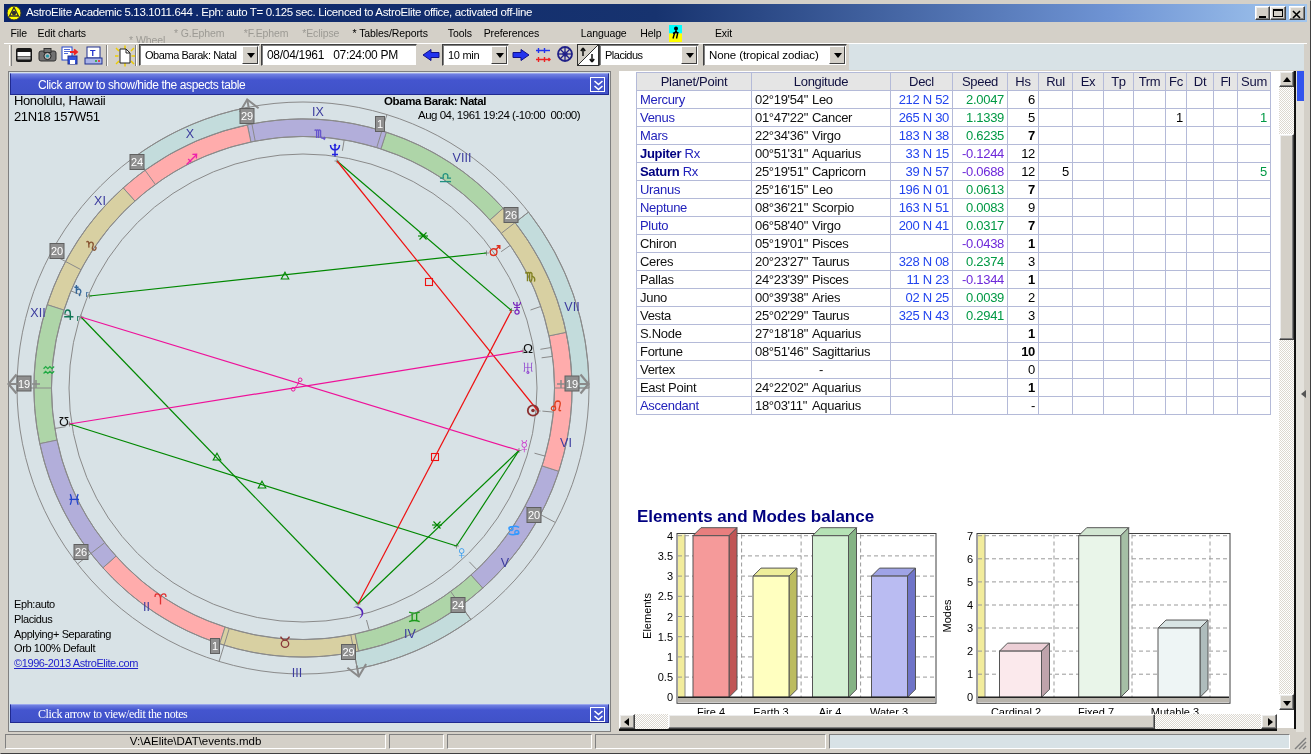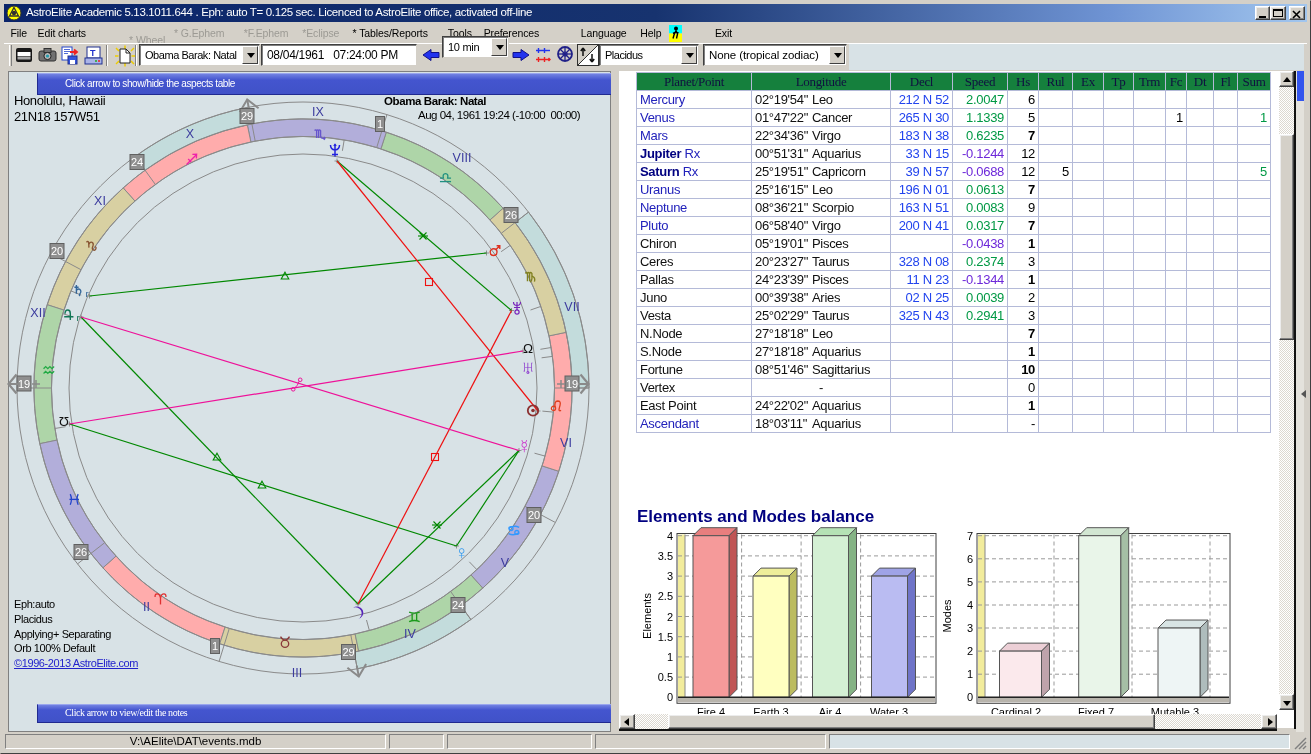--- a/index.html
+++ b/index.html
@@ -6,31 +6,31 @@
 .sunken { border-top:1px solid #808080; border-left:1px solid #808080; border-right:1px solid #ffffff; border-bottom:1px solid #ffffff; }
 .btn3d { background:#d4d0c8; border-top:1px solid #ffffff; border-left:1px solid #ffffff; border-right:1px solid #404040; border-bottom:1px solid #404040; box-shadow:inset -1px -1px 0 #808080, inset 1px 1px 0 #ececec; }
 .combo { background:#fff; border-top:1px solid #404040; border-left:1px solid #404040; border-right:1px solid #d4d0c8; border-bottom:1px solid #d4d0c8; box-shadow:inset 1px 1px 0 #808080; font-size:11px; letter-spacing:-0.3px; }
 .combo .t { position:absolute; left:5px; top:4px; white-space:nowrap; }
 .drop { position:absolute; right:1px; top:1px; bottom:1px; width:16px; background:#d4d0c8; border-top:1px solid #ffffff; border-left:1px solid #ffffff; border-right:1px solid #404040; border-bottom:1px solid #404040; }
 .drop:after { content:""; position:absolute; left:4px; top:6px; border:4px solid transparent; border-top:5px solid #000; }
 .mi { font-size:10.5px; letter-spacing:-0.1px; }
 .gray { color:#9c9a94; }
 table.pt { border-collapse:collapse; table-layout:fixed; font-size:13px; letter-spacing:-0.3px; background:#fff; }
 table.pt td, table.pt th { border:1px solid #b4bad8; height:18px; padding:0 3px; overflow:hidden; white-space:nowrap; font-weight:normal; }
-table.pt th { background:#15803d; color:#101040;font-family:Liberation Serif, serif; }
+table.pt th { background:#e5e5e5; color:#101040; }
 td.c1 { padding-left:5px; }
 td.c2 { padding-left:4px; }
 .pn { color:#2222bb; } .pk { color:#101010; } .nb { color:#000080; font-weight:bold; }
 .ld { color:#101010; display:inline-block; width:57px; } .ls { color:#101010; }
 .lonc { display:block; text-align:center; color:#101010; }
 .num { text-align:right; }
 .dc { color:#2244ee; } .sg { color:#009944; } .sp { color:#6d28d9; }
 table.pt td.hb { font-weight:bold; }
 .ax { font-size:11px; fill:#000; font-family:"Liberation Sans", sans-serif; }
-.bluebar { background:linear-gradient(#7282e2,#4455cf 30%,#4052c8); border:1px solid #202a90; border-top-color:#9aa6ee; color:#fff; font-size:10px; letter-spacing:-0.4px;margin-left:27px; }
+.bluebar { background:linear-gradient(#7282e2,#4455cf 30%,#4052c8); border:1px solid #202a90; border-top-color:#9aa6ee; color:#fff; font-size:12px; letter-spacing:-0.4px; }
 .chev { position:absolute; right:3px; top:3px; width:15px; height:15px; border:1px solid #fff; }
 </style></head>
 <body>
 <div class="abs" style="left:0;top:0;width:1311px;height:754px;background:#d4d0c8;border:1px solid #d4d0c8;border-right:1px solid #404040;border-bottom:1px solid #404040;"></div>
 
 <div class="abs" style="left:4px;top:4px;width:1303px;height:18px;background:linear-gradient(to right,#0a246a,#17336f 50%,#6f94d4 85%,#a2c6ee);"></div>
 <svg class="abs" style="left:6px;top:5px" width="16" height="16">
     <circle cx="8" cy="8" r="7" fill="#ffff00" stroke="#303030"></circle>
     <path d="M8,2.5 L12.5,11 L3.5,11 Z" fill="none" stroke="#303030" stroke-width="1.3"></path>
     <circle cx="8" cy="8" r="2.2" fill="#303030"></circle>
@@ -114,21 +114,21 @@
 <div class="abs combo" style="left:139px;top:44px;width:121px;height:22px;">
     <span class="t" style="letter-spacing:-0.45px">Obama Barak: Natal</span>
     <span class="drop"></span>
   </div>
 <div class="abs combo" style="left:261px;top:44px;width:156px;height:22px;font-size:12px;">
     <span class="t" style="top:3px">08/04/1961&nbsp;&nbsp; 07:24:00 PM</span>
   </div>
 <svg class="abs" style="left:422px;top:48px" width="18" height="14">
     <path d="M1,7 L9,1.5 L9,4.5 L17,4.5 L17,9.5 L9,9.5 L9,12.5 Z" fill="#2233ee" stroke="#111188"></path>
   </svg>
-<div class="abs combo" style="left:442px;top:36px;width:67px;height:22px;">
+<div class="abs combo" style="left:442px;top:44px;width:67px;height:22px;">
     <span class="t">10 min</span>
     <span class="drop"></span>
   </div>
 <svg class="abs" style="left:512px;top:48px" width="18" height="14">
     <path d="M17,7 L9,1.5 L9,4.5 L1,4.5 L1,9.5 L9,9.5 L9,12.5 Z" fill="#2233ee" stroke="#111188"></path>
   </svg>
 <svg class="abs" style="left:535px;top:46px" width="17" height="19">
     <g stroke="#2233ee" stroke-width="1.4">
       <path d="M1,4.5 h11 M3.5,2 v5 M9.5,2 v5"></path>
     </g>
@@ -637,35 +637,20 @@
         <td></td>
         <td></td>
         <td class="num sg"></td>
       </tr>
 <tr>
         <td class="c1"><span class="pk">Vesta</span></td>
         <td class="c2"><span class="ld">25°02'29"</span><span class="ls">Taurus</span></td>
         <td class="num dc">325 N 43</td>
         <td class="num sg">0.2941</td>
         <td class="num ">3</td>
-        <td class="num"></td>
-        <td></td>
-        <td></td>
-        <td></td>
-        <td class="num"></td>
-        <td></td>
-        <td></td>
-        <td class="num sg"></td>
-      </tr>
-<tr>
-        <td class="c1"><span class="pk">N.Node</span></td>
-        <td class="c2"><span class="ld">27°18'18"</span><span class="ls">Leo</span></td>
-        <td class="num dc"></td>
-        <td class="num sg"></td>
-        <td class="num hb">7</td>
         <td class="num"></td>
         <td></td>
         <td></td>
         <td></td>
         <td class="num"></td>
         <td></td>
         <td></td>
         <td class="num sg"></td>
       </tr>
 <tr>

